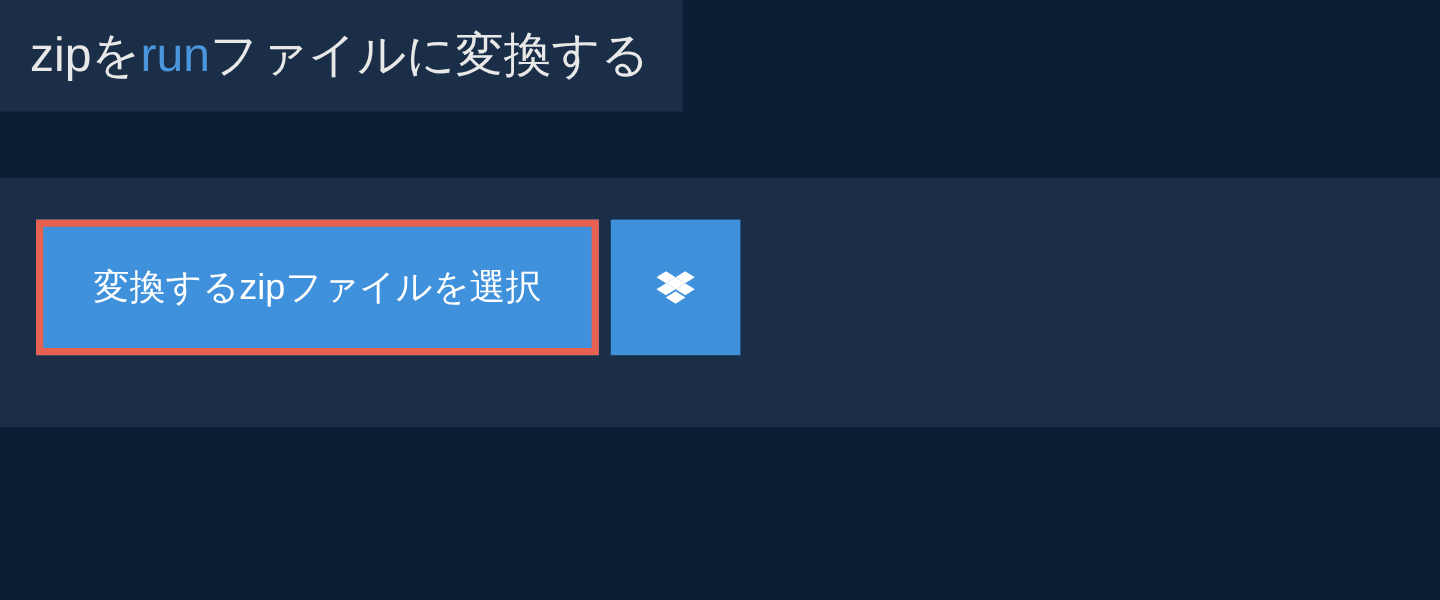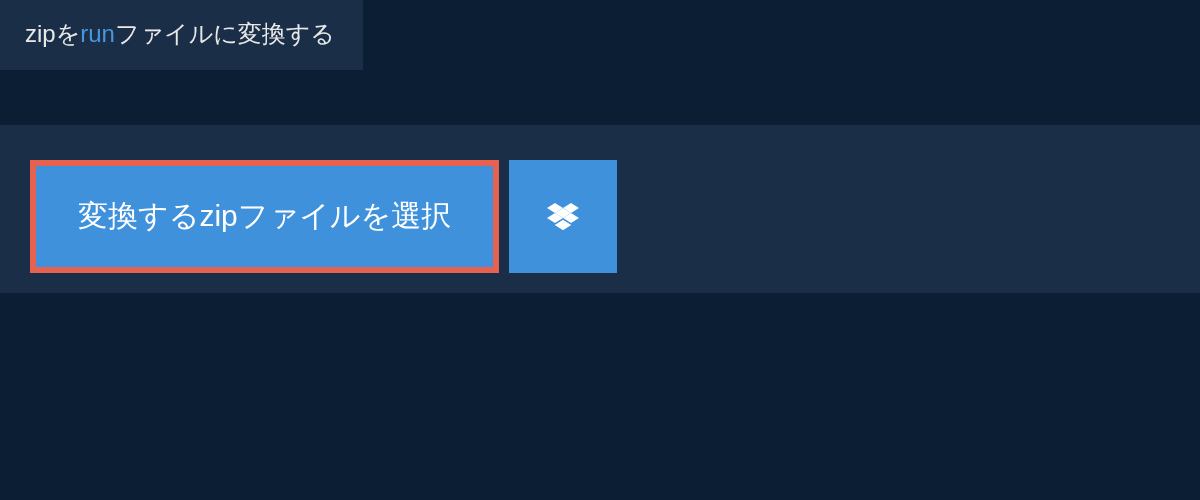--- a/index.html
+++ b/index.html
@@ -10,24 +10,24 @@
     body {
       width: 1200px;
       height: 500px;
       background-color: #0c1e33;
       font-family: "Hiragino Sans", "Yu Gothic", "Meiryo", sans-serif;
       overflow: hidden;
     }
     .panel {
       background-color: #1a2f47;
       margin-top: 55px;
-      padding-bottom: 20px;
+      padding-bottom: 60px;
     }
     .title {
-      font-size: 24px;
+      font-size: 40px;
       font-weight: 400;
       color: #e8e8e8;
     }
     .title .source-format {
       color: #e8e8e8;
     }
     .title .target-format {
       color: #4a95db;
     }
     .button-row {

